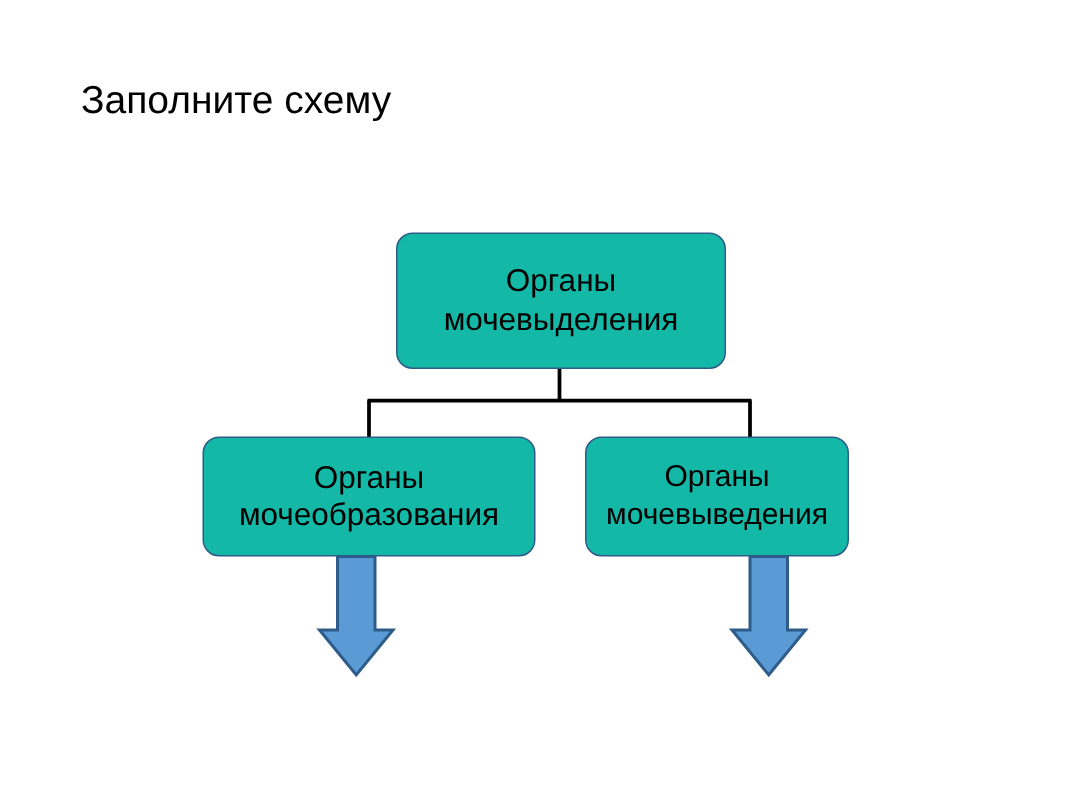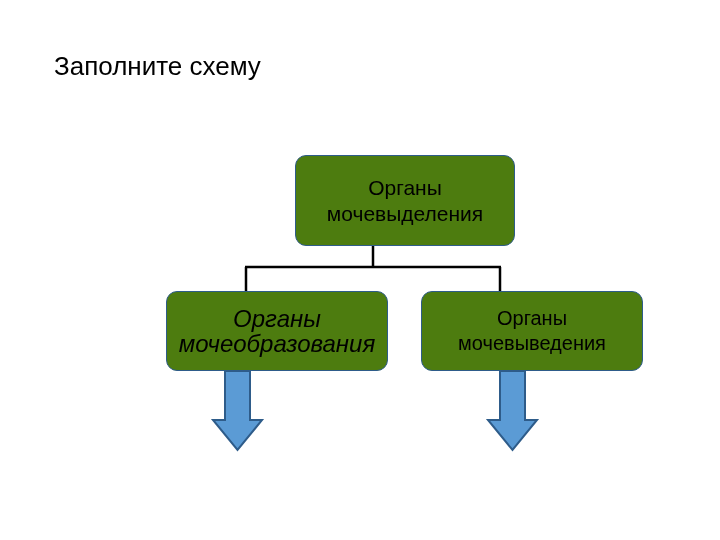--- a/index.html
+++ b/index.html
@@ -39,60 +39,58 @@
     left: 0;
     top: 0;
     width: 720px;
     height: 540px;
   }
 
   
   .node {
     position: absolute;
     box-sizing: border-box;
-    background: #4d7c0f;
+    background: #14b8a6;
     border: 1.5px solid #2E5C8A;
     border-radius: 11px;
     display: flex;
     align-items: center;
     justify-content: flex-start;
     text-align: center;
     color: #000000;
     font-family: "Liberation Sans", sans-serif;
     font-size: 21px;
     line-height: 26px;
     letter-spacing: 0px;
-    margin-left: 31px;
   }
   .node .node-label {
     display: block;
     width: 100%;
     padding: 0 2px;
     box-sizing: border-box;
   }
 
   #node-root {
     left: 264px;
     top: 155px;
     width: 220px;
     height: 91px;
   }
   #node-left {
     left: 135px;
     top: 291px;
     width: 222px;
     height: 80px;
-    font-size: 24px;
+    font-size: 21px;
     line-height: 25px;
-    font-style: italic;
   }
   #node-right {
     left: 390px;
     top: 291px;
-    width: 222px;
+    width: 176px;
     height: 80px;
     font-size: 20px;
     line-height: 25px;
   }
 
   
   #connectors {
     position: absolute;
     left: 0;
     top: 0;

